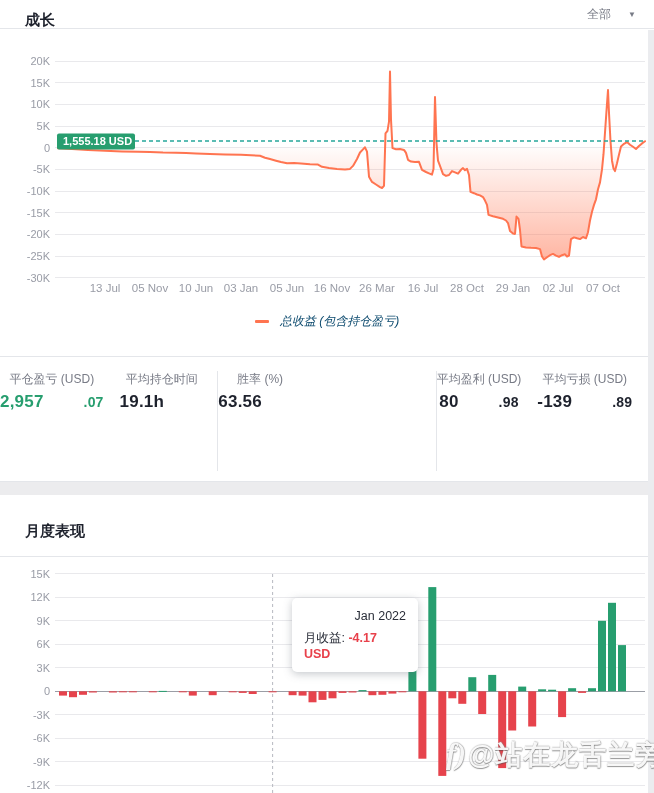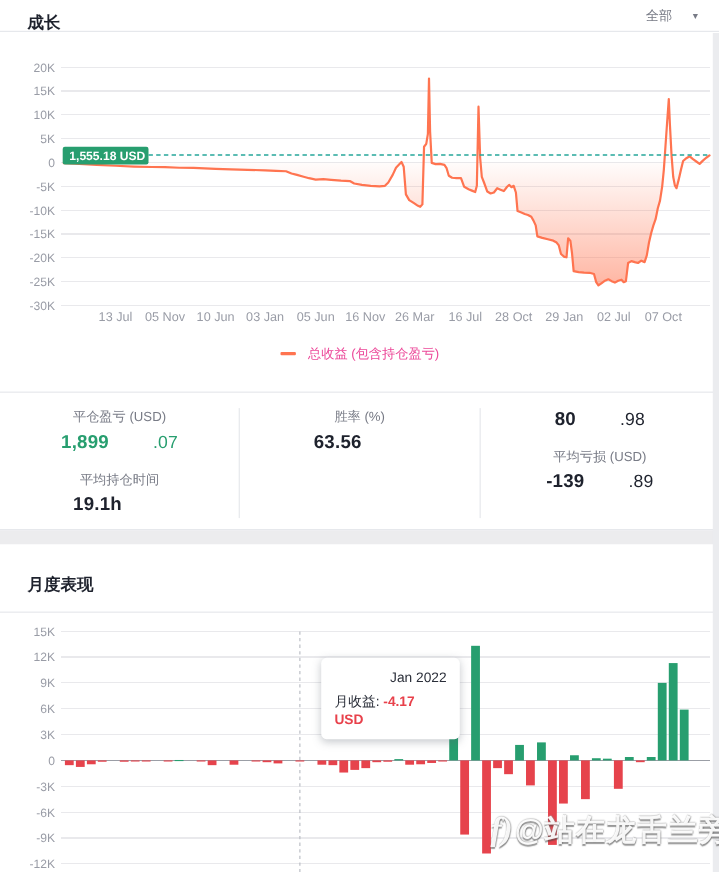--- a/index.html
+++ b/index.html
@@ -12,32 +12,32 @@
   
   .sec-header{position:absolute;left:0;width:654px;display:flex;align-items:center;justify-content:space-between;box-sizing:border-box;padding:0 18px 0 25px;background:#fff;}
   .growth-header{top:0;height:29px;border-bottom:1px solid #e4e6ea;}
   .sec-title{font-size:15px;font-weight:bold;color:#1e222d;margin-top:12px;}
   .filter{display:flex;align-items:center;gap:17px;color:#787b86;font-size:12px;cursor:pointer;}
   .filter .caret{font-size:8px;color:#787b86;}
   
   svg{position:absolute;left:0;display:block;}
   #growth-svg{top:30px;}
   #monthly-svg{top:544px;}
-  .legend{position:absolute;top:313px;left:0;width:654px;text-align:center;font-size:12px;color:#ec4899;}
+  .legend{position:absolute;top:313px;left:0;width:654px;text-align:center;font-size:12px;color:#0c4a6e;font-style:italic;}
   .legend .lmark{display:inline-block;width:14px;height:3px;background:#ff7450;vertical-align:middle;margin-right:8px;border-radius:1px;}
   .legend .ltext{vertical-align:middle;}
   
   .stats{position:absolute;top:356px;left:0;width:654px;height:126px;box-sizing:border-box;
     border-top:1px solid #e4e6ea;border-bottom:1px solid #e4e6ea;display:flex;padding:14px 0 10px 0;background:#fff;}
-  .stats .col{flex:1;display:flex;flex-direction:column;gap:16px;}
+  .stats .col{flex:1;display:flex;flex-direction:row;gap:16px;}
   .stats .col + .col{border-left:1px solid #e4e6ea;}
   .cell{text-align:center;}
   .cell .lbl{font-size:12px;color:#787b86;margin-bottom:4px;}
   .cell .val{font-size:17px;font-weight:bold;color:#1e222d;letter-spacing:.2px;}
-  .cell .val .dec{font-size:16px;font-weight:normal;margin-left:40px;}
+  .cell .val .dec{font-size:14px;font-weight:bold;margin-left:40px;}
   .cell.positive .val{color:#279e6f;}
   .gap-strip{position:absolute;top:482px;left:0;width:654px;height:13px;background:#ececee;}
   .monthly-header{top:495px;height:62px;border-bottom:1px solid #e4e6ea;}
   
   .tooltip{position:absolute;left:292px;top:598px;width:102px;background:#fff;border-radius:5px;
     box-shadow:0 2px 8px rgba(90,96,110,.35);padding:11px 12px;font-size:12.5px;color:#2a2e39;z-index:5;}
   .tooltip .tt-title{margin-bottom:7px;color:#2a2e39;text-align:right;}
   .tooltip .tt-val{color:#e8414b;font-weight:bold;}
   
   .watermark{position:absolute;left:446px;top:737px;z-index:6;white-space:nowrap;
@@ -109,35 +109,36 @@
 
 <div class="legend">
   <span class="lmark"></span>
   <span class="ltext">总收益 (包含持仓盈亏)</span>
 </div>
 
 <div class="stats">
   <div class="col">
     <div class="cell positive">
       <div class="lbl">平仓盈亏 (USD)</div>
-      <div class="val"><span>1,899</span><span class="dec">.07</span></div>
+      <div class="val"><span>2,957</span><span class="dec">.07</span></div>
     </div>
     <div class="cell">
       <div class="lbl">平均持仓时间</div>
       <div class="val"><span>19.1h</span><span class="dec"></span></div>
     </div>
   </div>
   <div class="col">
     <div class="cell">
       <div class="lbl">胜率 (%)</div>
       <div class="val"><span>63.56</span><span class="dec"></span></div>
     </div>
   </div>
   <div class="col">
     <div class="cell">
+      <div class="lbl">平均盈利 (USD)</div>
       <div class="val"><span>80</span><span class="dec">.98</span></div>
     </div>
     <div class="cell">
       <div class="lbl">平均亏损 (USD)</div>
       <div class="val"><span>-139</span><span class="dec">.89</span></div>
     </div>
   </div>
 </div>
 
 <div class="gap-strip"></div>

